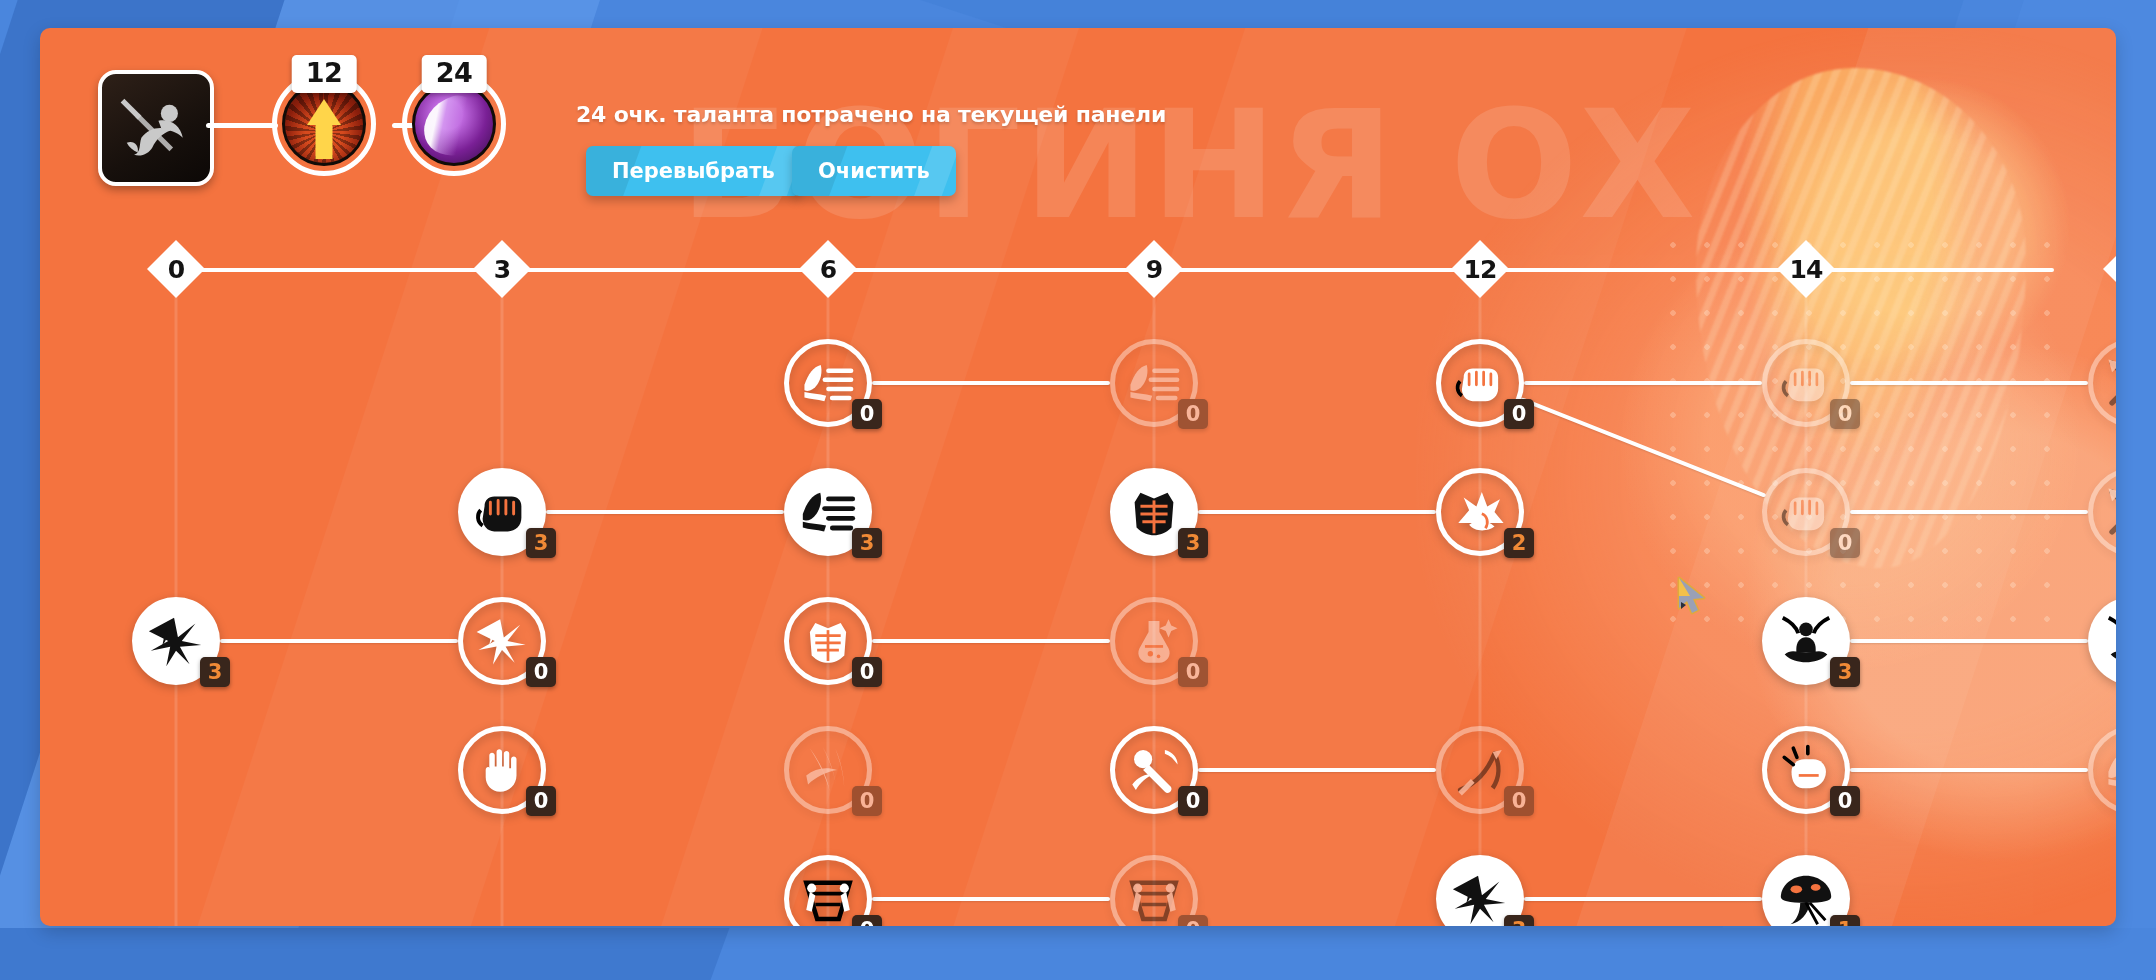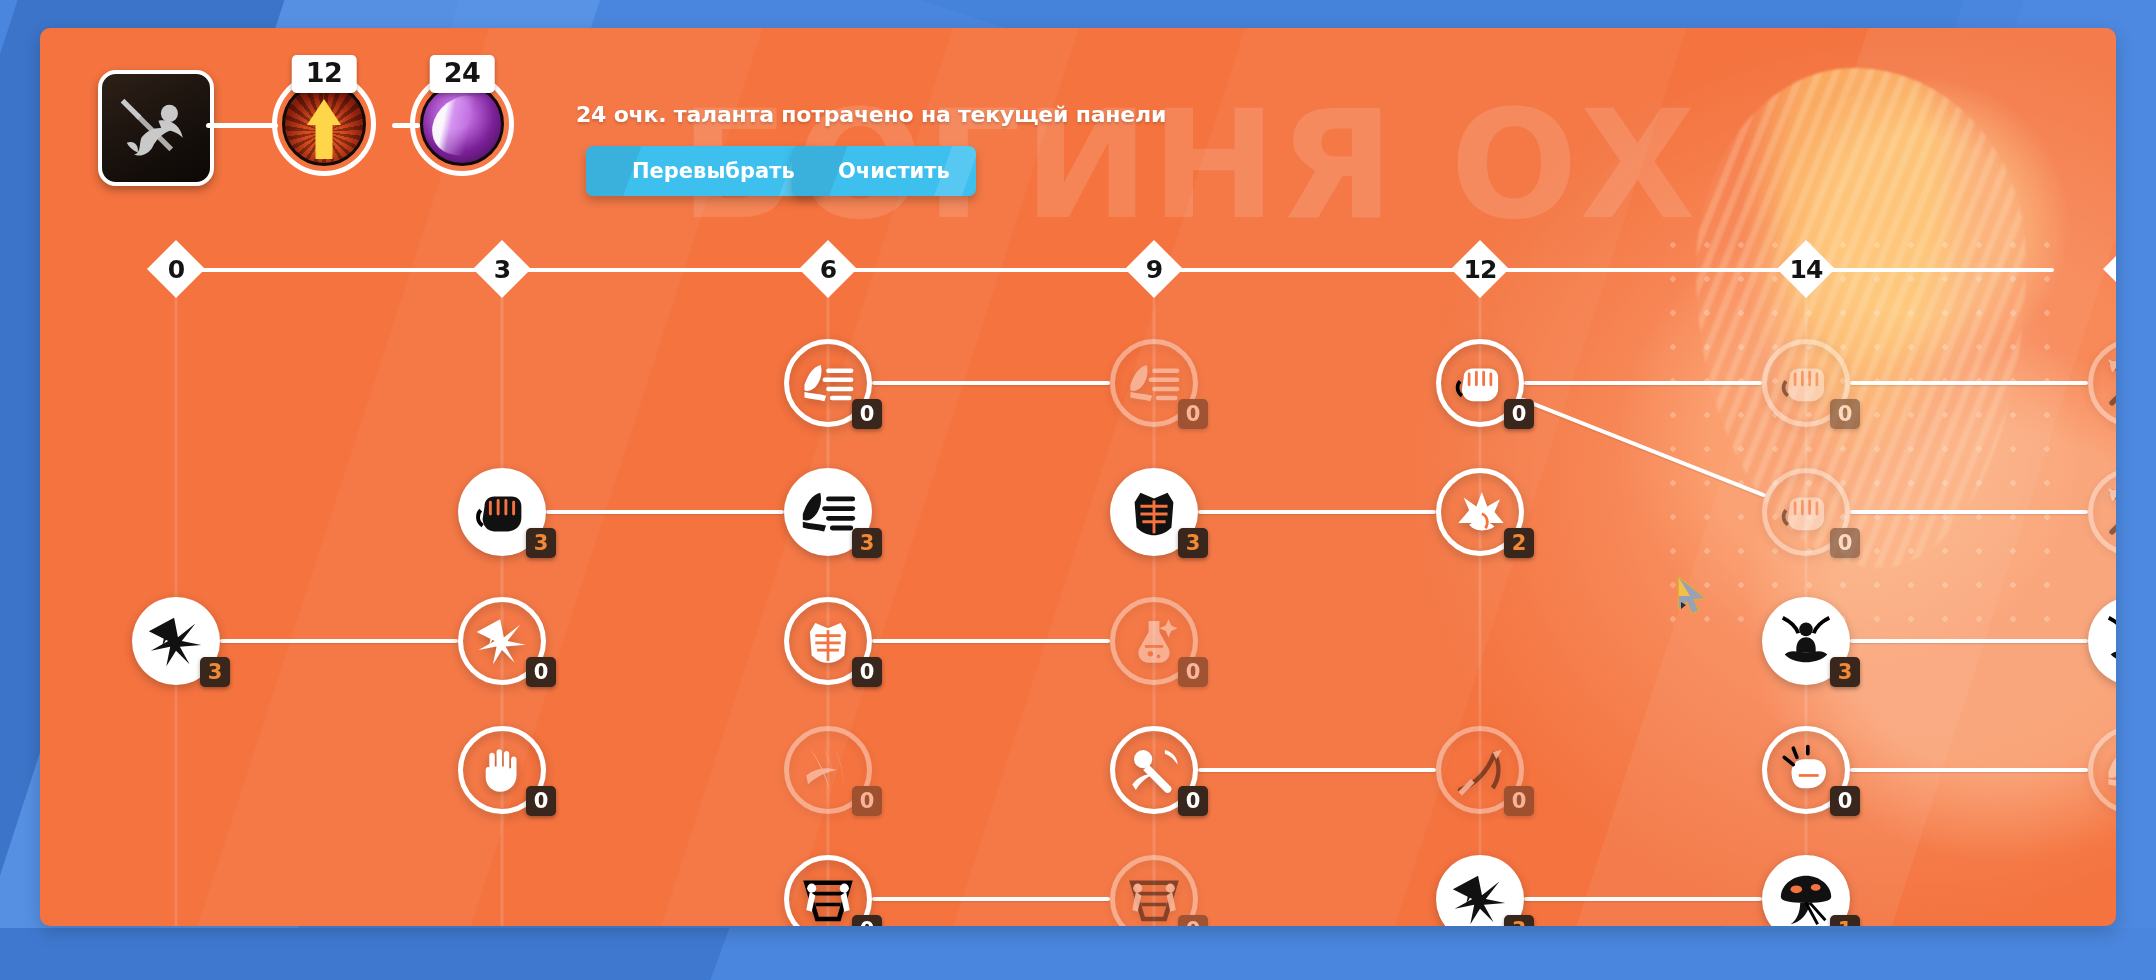--- a/index.html
+++ b/index.html
@@ -75,21 +75,21 @@
   .lb1{left:166px;top:95px;width:72px;}
   .lb2{left:352px;top:95px;width:28px;}
 
   .tree-orb{
     position:absolute;width:104px;height:104px;border-radius:50%;
     border:5px solid #fff;box-sizing:border-box;
     display:flex;align-items:center;justify-content:center;overflow:visible;
   }
   .orb-inner{width:84px;height:84px;border-radius:50%;overflow:hidden;position:relative;border:3px solid #120c08;box-sizing:border-box;}
   .orb1{left:232px;top:44px;}
-  .orb2{left:370px;top:44px;}
+  .orb2{left:362px;top:44px;}
   .orb1 .orb-inner{background:radial-gradient(circle at 50% 62%, #d64a1e 0 30%, #8d1f0c 62%, #4a1205 100%);}
   .orb2 .orb-inner{background:radial-gradient(circle at 42% 38%, #c06ae0 0 22%, #7a2096 58%, #340b46 100%);}
   .orb-rays{position:absolute;inset:0;
     background:repeating-conic-gradient(from 0deg at 50% 60%, rgba(0,0,0,.35) 0 7deg, rgba(0,0,0,0) 7deg 16deg);}
   .orb-arrow{position:absolute;left:50%;top:14px;transform:translateX(-50%);
     width:0;height:0;border-left:17px solid transparent;border-right:17px solid transparent;border-bottom:26px solid #ffd54a;}
   .orb-arrow-stem{position:absolute;left:50%;top:36px;transform:translateX(-50%);width:17px;height:38px;background:#ffd54a;}
   .orb-swirl{position:absolute;left:8px;top:12px;width:64px;height:58px;
     background:linear-gradient(120deg, rgba(255,255,255,.95) 0 26%, rgba(230,190,255,.5) 36%, rgba(255,255,255,0) 58%);
     border-radius:60% 40% 50% 50% / 55% 60% 40% 45%;transform:rotate(-18deg);}
@@ -111,21 +111,21 @@
     position:absolute;top:118px;height:50px;border:0;cursor:pointer;
     background:#3ec0ef;border-radius:7px;color:#fff;font-weight:bold;font-size:21px;
     font-family:"DejaVu Sans",sans-serif;
     box-shadow:0 5px 10px rgba(0,0,0,.22);
     overflow:hidden;padding:0 26px;white-space:nowrap;
   }
   .btn::before{content:"";position:absolute;left:-26px;top:-40px;width:70px;height:130px;
     transform:rotate(20deg);background:rgba(0,0,0,.08);}
   .btn::after{content:"";position:absolute;right:6px;top:-40px;width:26px;height:130px;
     transform:rotate(20deg);background:rgba(255,255,255,.13);}
-  .btn span{position:relative;z-index:2;margin-left:20px;}
+  .btn span{position:relative;z-index:2;}
   .btn-reselect{left:546px;}
   .btn-clear{left:752px;}
 
   
   .ruler{position:absolute;left:0;top:212px;width:100%;height:60px;}
   .ruler-line{position:absolute;left:136px;right:62px;top:28px;height:4px;background:#fff;border-radius:2px;}
   .tier{position:absolute;top:0;width:58px;height:58px;transform:translateX(-50%);}
   .tier-dia{position:absolute;inset:0;background:#fff;
     clip-path:polygon(50% 0,100% 50%,50% 100%,0 50%);
     filter:drop-shadow(0 2px 3px rgba(0,0,0,.2));}

